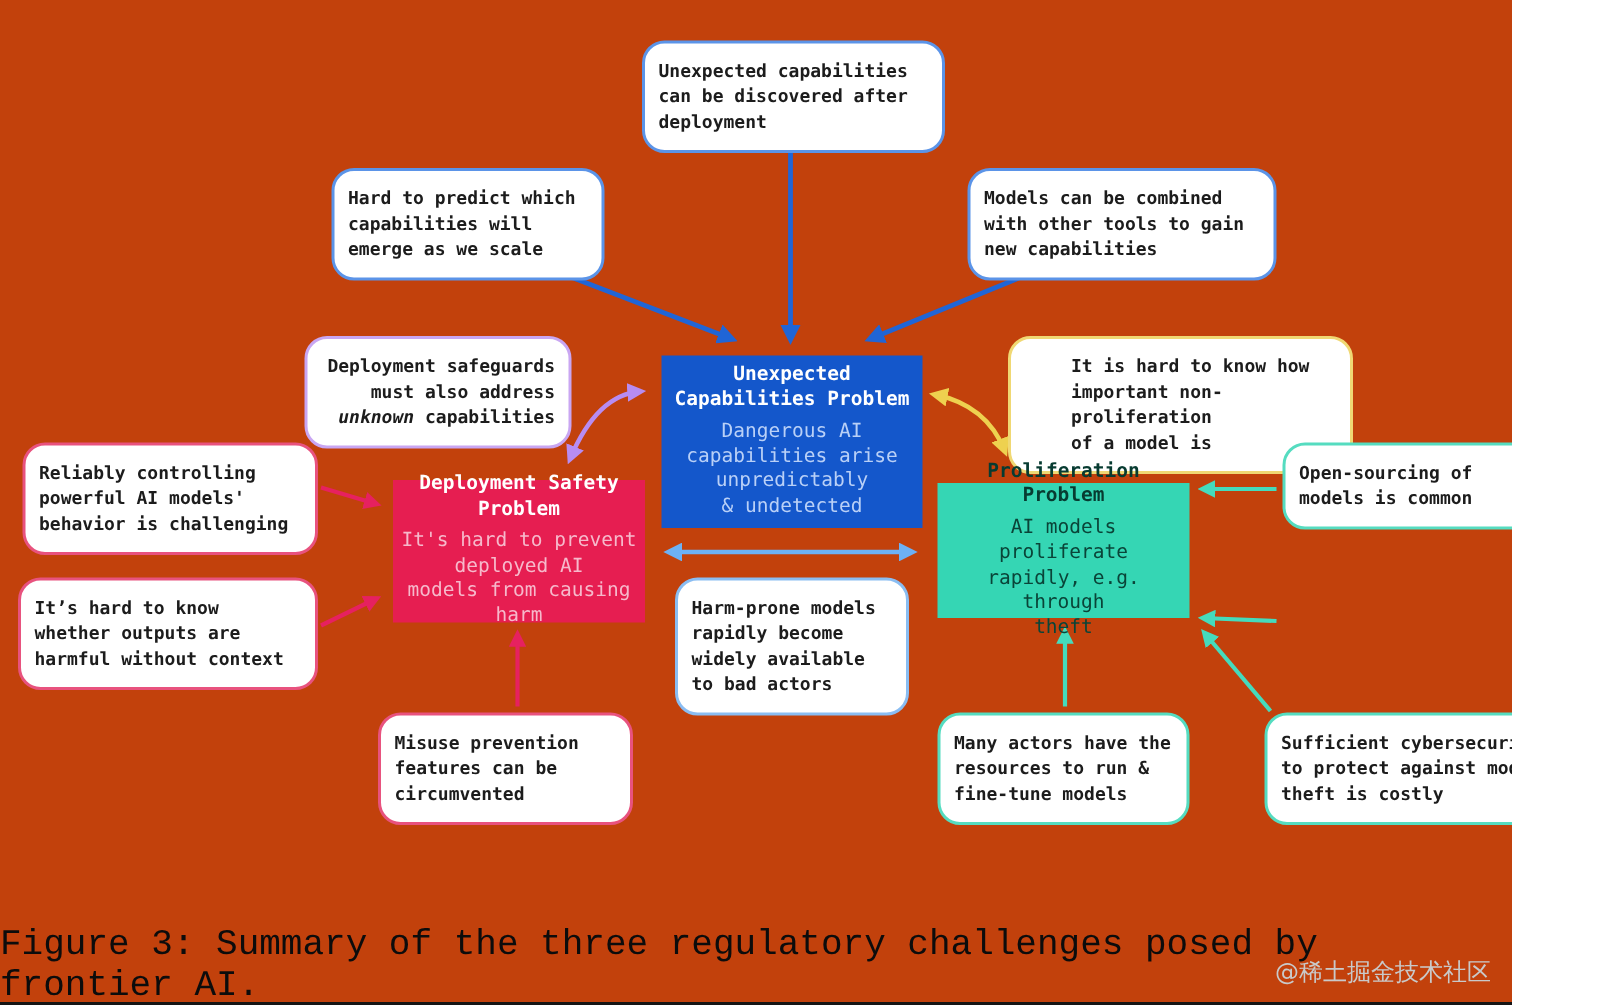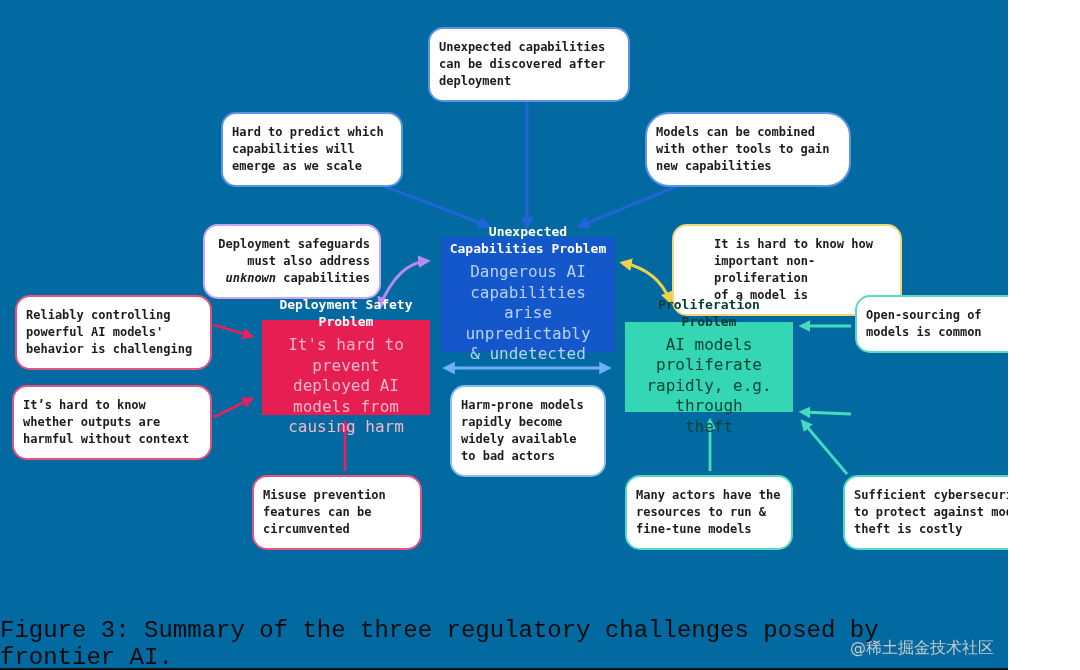--- a/index.html
+++ b/index.html
@@ -1,17 +1,17 @@
 <!DOCTYPE html>
 <html><head>
 <meta charset="utf-8">
 <style>
   html,body{margin:0;padding:0;background:#ffffff;}
   .stage{
-    position:relative;width:1008px;height:670px;background:#0369a1;overflow:hidden;
+    position:relative;width:1008px;height:670px;background:#c2410c;overflow:hidden;
     font-family:"DejaVu Sans Mono", monospace;
   }
   .arrows{position:absolute;left:0;top:0;z-index:1;}
   .callout{
     position:absolute;z-index:2;background:#ffffff;
     border:2.5px solid #999;border-radius:15px;
     padding:10px 9px;box-sizing:border-box;
     font-weight:bold;font-size:12px;line-height:1.42;color:#1c1c1c;
     white-space:pre-line;
   }
@@ -21,21 +21,21 @@
   .b-purple{border-color:#c9a6f2;text-align:right;}
   .b-yellow{border-color:#f0d873;}
   .b-pink{border-color:#e8527e;}
   .b-teal{border-color:#55dcc0;}
   .problem{
     position:absolute;z-index:2;box-sizing:border-box;
     display:flex;flex-direction:column;justify-content:center;align-items:center;
     text-align:center;padding:18px 4px;white-space:pre-line;
   }
   .problem .title{font-weight:bold;font-size:13px;line-height:1.3;margin-bottom:4px;}
-  .problem .subtitle{font-size:16px;line-height:1.28;font-weight:normal;}
+  .problem .subtitle{font-size:13px;line-height:1.28;font-weight:normal;}
   .p-unexpected{background:#1457cb;}
   .p-unexpected .title{color:#ffffff;}
   .p-unexpected .subtitle{color:#b9d0f7;}
   .p-deployment{background:#e61e51;}
   .p-deployment .title{color:#ffffff;}
   .p-deployment .subtitle{color:#f6b9cb;}
   .p-proliferation{background:#35d6b4;justify-content:center;}
   .p-proliferation .title{color:#073b31;}
   .p-proliferation .subtitle{color:#0a4438;}
   .caption{
@@ -90,21 +90,21 @@
   </svg>
 
   <div class="callout b-blue" style="left:428px;top:27px;width:202px;">Unexpected capabilities
 can be discovered after
 deployment</div>
 
   <div class="callout b-blue" style="left:221px;top:112px;width:182px;">Hard to predict which
 capabilities will
 emerge as we scale</div>
 
-  <div class="callout b-blue" style="left:645px;top:112px;width:206px;border-radius:24px;">Models can be combined
+  <div class="callout b-blue" style="left:645px;top:112px;width:206px;">Models can be combined
 with other tools to gain
 new capabilities</div>
 
   <div class="callout b-purple" style="left:203px;top:224px;width:178px;white-space:normal;">
     <div class="line">Deployment safeguards</div>
     <div class="line">must also address</div>
     <div class="line"><i>unknown</i><span> capabilities</span></div>
   </div>
 
   <div class="callout b-yellow" style="left:672px;top:224px;width:230px;padding-left:40px;">It is hard to know how

